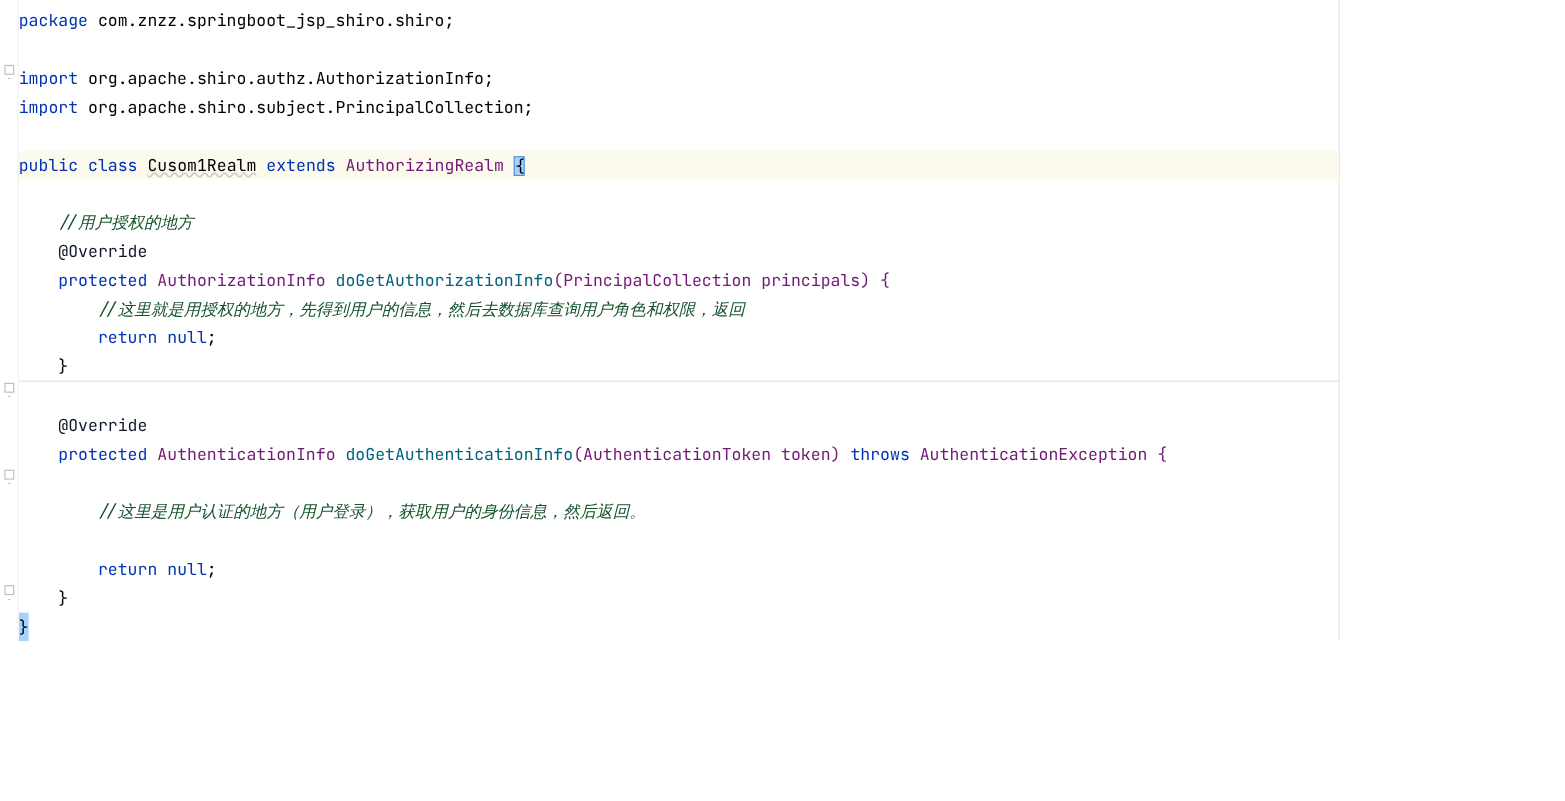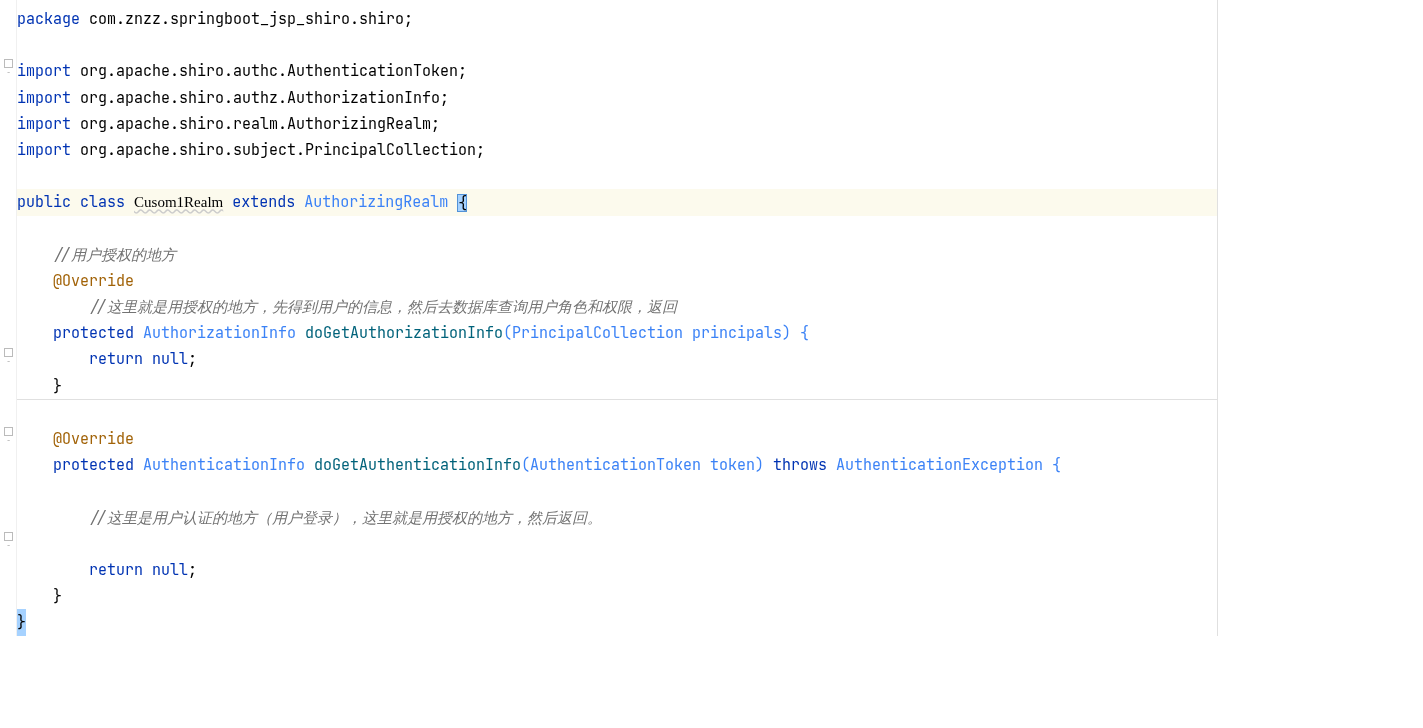--- a/index.html
+++ b/index.html
@@ -40,27 +40,26 @@
       background: #ffffff;
     }
     .line {
       white-space: pre;
       height: 26.2px;
     }
     .highlighted-line { background: #fcfaed; }
     .kw { color: #0033b3; }
     .pkg { color: #000000; }
     .class-def { color: #000000; }
-    .class-ref { color: #3b82f6; }
+    .class-ref { color: #701a75; }
     .method-decl { color: #00627a; }
-    .annotation { color: #a16207; }
-    .comment { color: #737373; font-style: italic; }
+    .annotation { color: #0f172a; }
+    .comment { color: #14532d; font-style: italic; }
     .warning-underline {
       text-decoration: underline wavy #cccccc;
-      font-family: Liberation Serif, serif;
     }
     .cursor-highlight {
       background: #a6d2ff;
       border: 1px solid #5292d8;
       display: inline-block;
       width: 10px;
       height: 18px;
       vertical-align: middle;
       text-align: center;
       line-height: 16px;
@@ -81,38 +80,36 @@
   <div class="fold-icon" style="top:59px">−</div>
   <div class="fold-icon" style="top:348px">−</div>
   <div class="fold-icon" style="top:427px">−</div>
   <div class="fold-icon" style="top:532px">−</div>
   <div class="fold-icon" style="top:663px">−</div>
 </div>
 
 <div class="editor">
   <div class="line"><span class="kw">package</span><span class="pkg"> com.znzz.springboot_jsp_shiro.shiro;</span></div>
   <div class="line"> </div>
-  <div class="line"><span class="kw">import</span><span class="pkg"> org.apache.shiro.authc.AuthenticationToken;</span></div>
   <div class="line"><span class="kw">import</span><span class="pkg"> org.apache.shiro.authz.AuthorizationInfo;</span></div>
-  <div class="line"><span class="kw">import</span><span class="pkg"> org.apache.shiro.realm.AuthorizingRealm;</span></div>
   <div class="line"><span class="kw">import</span><span class="pkg"> org.apache.shiro.subject.PrincipalCollection;</span></div>
   <div class="line"> </div>
   <div class="line highlighted-line"><span class="kw">public</span><span class="kw"> class</span> <span class="class-def warning-underline">Cusom1Realm</span> <span class="kw">extends</span><span class="class-ref"> AuthorizingRealm </span><span class="cursor-highlight">{</span></div>
   <div class="line"> </div>
   <div class="line">    <span class="comment">//用户授权的地方</span></div>
   <div class="line">    <span class="annotation">@Override</span></div>
+  <div class="line">    <span class="kw">protected</span><span class="class-ref"> AuthorizationInfo </span><span class="method-decl">doGetAuthorizationInfo</span><span class="class-ref">(PrincipalCollection principals) {</span></div>
   <div class="line">        <span class="comment">//这里就是用授权的地方，先得到用户的信息，然后去数据库查询用户角色和权限，返回</span></div>
-  <div class="line">    <span class="kw">protected</span><span class="class-ref"> AuthorizationInfo </span><span class="method-decl">doGetAuthorizationInfo</span><span class="class-ref">(PrincipalCollection principals) {</span></div>
   <div class="line">        <span class="kw">return</span><span class="kw"> null</span><span>;</span></div>
   <div class="line">    <span>}</span></div>
   <div class="separator-line"></div>
   <div class="line"> </div>
   <div class="line">    <span class="annotation">@Override</span></div>
   <div class="line">    <span class="kw">protected</span><span class="class-ref"> AuthenticationInfo </span><span class="method-decl">doGetAuthenticationInfo</span><span class="class-ref">(AuthenticationToken token) </span><span class="kw">throws</span><span class="class-ref"> AuthenticationException {</span></div>
   <div class="line"> </div>
-  <div class="line">        <span class="comment">//这里是用户认证的地方（用户登录），这里就是用授权的地方，然后返回。</span></div>
+  <div class="line">        <span class="comment">//这里是用户认证的地方（用户登录），获取用户的身份信息，然后返回。</span></div>
   <div class="line"> </div>
   <div class="line">        <span class="kw">return</span><span class="kw"> null</span><span>;</span></div>
   <div class="line">    <span>}</span></div>
   <div class="line"><span class="brace-highlight">}</span></div>
 </div>
 
 <div class="scrollbar-area"></div>
 
 </body></html>

